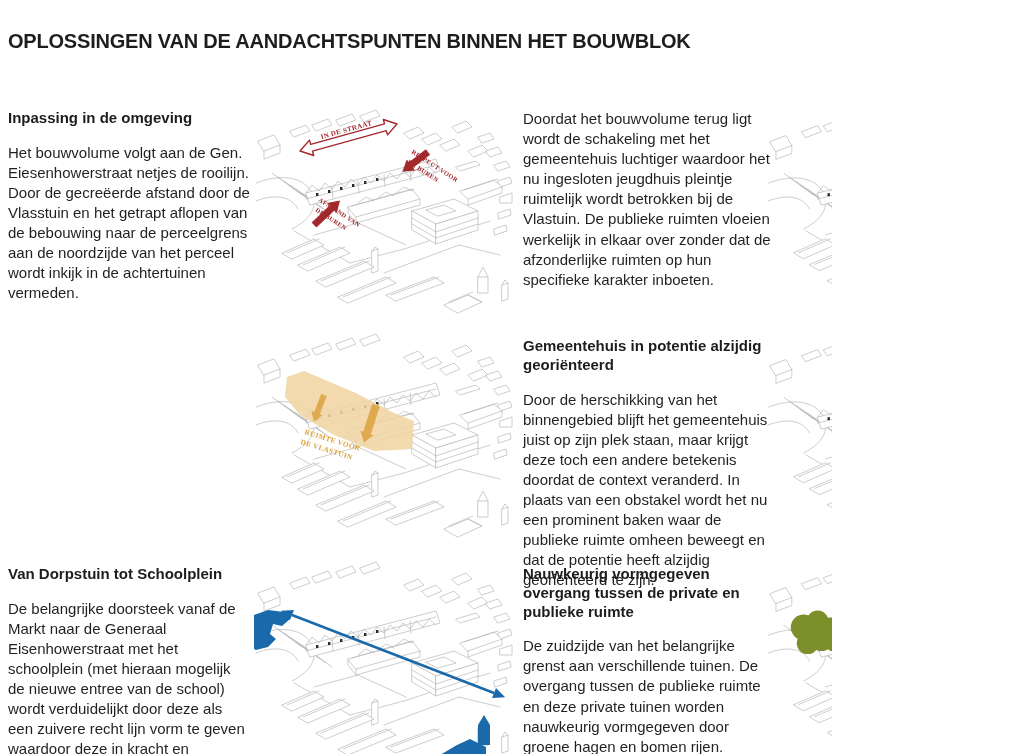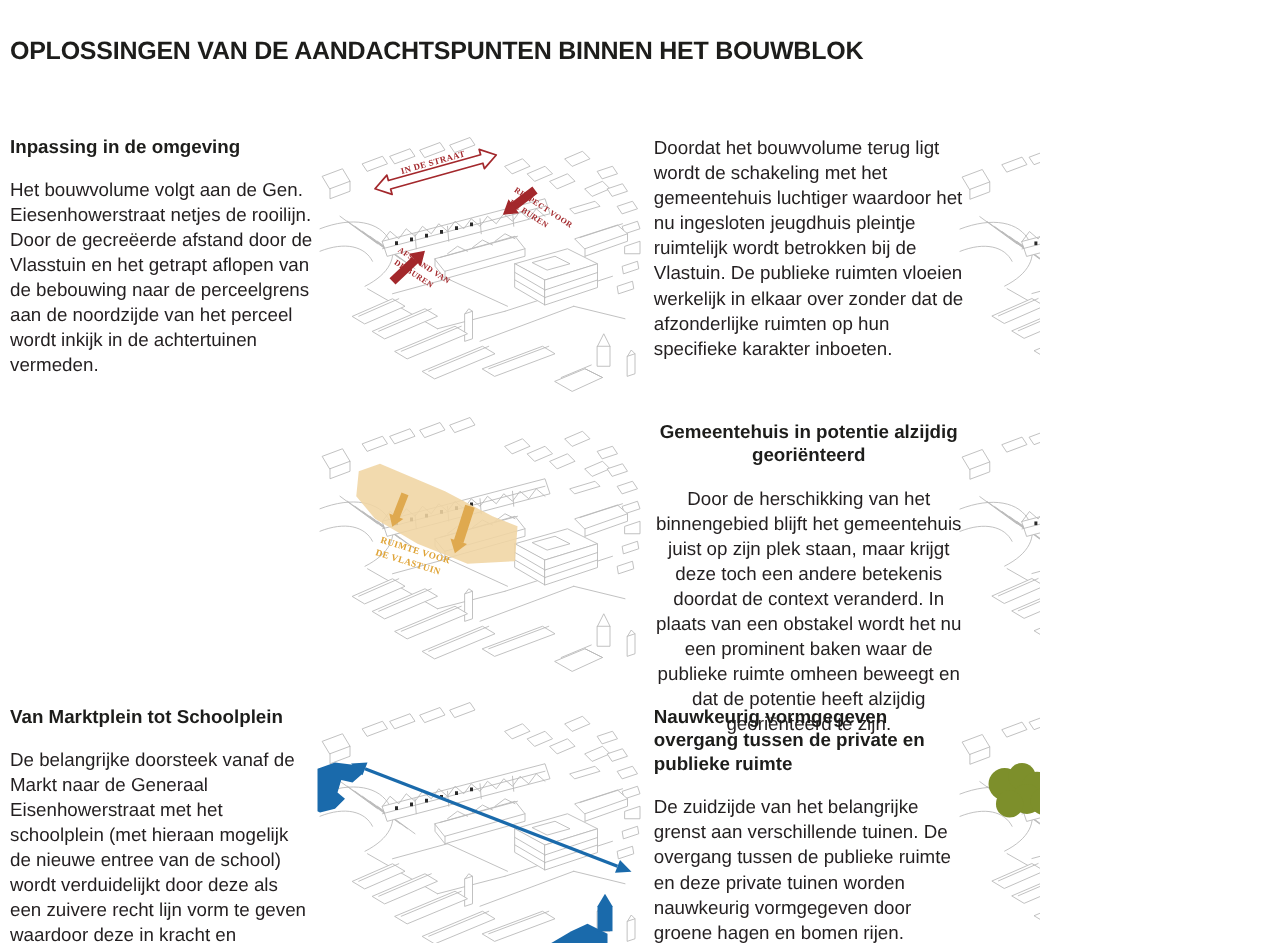--- a/index.html
+++ b/index.html
@@ -148,39 +148,39 @@
     <g stroke="none" fill="#dfa94f">
       <path d="M67.2,66.9 L72.8,69.1 L65.8,87.1 L60.2,84.9 Z M59.8,94.4 L57.4,83.8 L68.6,88.2 Z"></path>
       <path d="M118.2,76.8 L125.8,79.2 L116.8,107.2 L109.2,104.8 Z M109.9,115.5 L106.4,103.8 L119.6,108.2 Z"></path>
     </g>
     <g stroke="none" fill="#dfa335">
       <text class="diag-label" transform="translate(50,107) rotate(17)" style="font-size:7.4px">RUIMTE VOOR</text>
       <text class="diag-label" transform="translate(46,117) rotate(17)" style="font-size:7.4px">DE VLASTUIN</text>
     </g>
   </svg>
 
-  <section class="cell" style="left:523px;top:310px;width:248px;text-align:center;">
+  <section class="cell" style="left:523px;top:310px;width:248px;">
     <h2>Gemeentehuis in potentie alzijdig georiënteerd</h2>
     <p>Door de herschikking van het binnengebied blijft het gemeentehuis juist op zijn plek staan, maar krijgt deze toch een andere betekenis doordat de context veranderd. In plaats van een obstakel wordt het nu een prominent baken waar de publieke ruimte omheen beweegt en dat de potentie heeft alzijdig georiënteerd te zijn.</p>
   </section>
 
   <svg class="diagram" style="left:766px;top:300px;width:258px;" viewBox="0 0 260 222">
     <use href="#basemap"></use>
     <g fill="#a6cbd9">
       <g stroke-width="1" stroke-linejoin="round" stroke="#5f93a6">
         <path d="M156,106 L200,94 L226,107 L182,120 Z M156,106 L182,120 L182,142 L156,128 Z M182,120 L226,107 L226,129 L182,142 Z"></path>
         <path fill="none" d="M170,105 L190,100 L203,106 L184,112 Z"></path>
         <path d="M154.6,112.0 L153.4,120.0 L129.4,116.0 L130.6,108.0 Z M119.1,110.2 L131.2,104.6 L128.8,119.4 Z"></path>
         <path d="M211.6,120.4 L208.4,127.6 L228.4,136.6 L231.6,129.4 Z M239.1,137.1 L232.9,126.6 L227.1,139.4 Z"></path>
       </g>
     </g>
   </svg>
 
   <section class="cell" style="left:8px;top:538px;width:242px;">
-    <h2>Van Marktplein tot Schoolplein</h2>
+    <h2>Van Dorpstuin tot Schoolplein</h2>
     <p>De belangrijke doorsteek vanaf de Markt naar de Generaal Eisenhowerstraat met het schoolplein (met hieraan mogelijk de nieuwe entree van de school) wordt verduidelijkt door deze als een zuivere recht lijn vorm te geven waardoor deze in kracht en potentieel belang toeneemt.</p>
   </section>
 
   <svg class="diagram" style="left:253px;top:528px;" viewBox="0 0 260 222">
     <use href="#basemap"></use>
     <g fill="none" stroke-width="2.6" stroke="#1a6aab">
       <path d="M38,60 L240,138"></path>
     </g>
     <g stroke="none" fill="#1a6aab">
       <path d="M26.8,55.7 L36,65.1 L40,54.9 Z M251.2,142.3 L238,143.1 L242,132.9 Z"></path>

